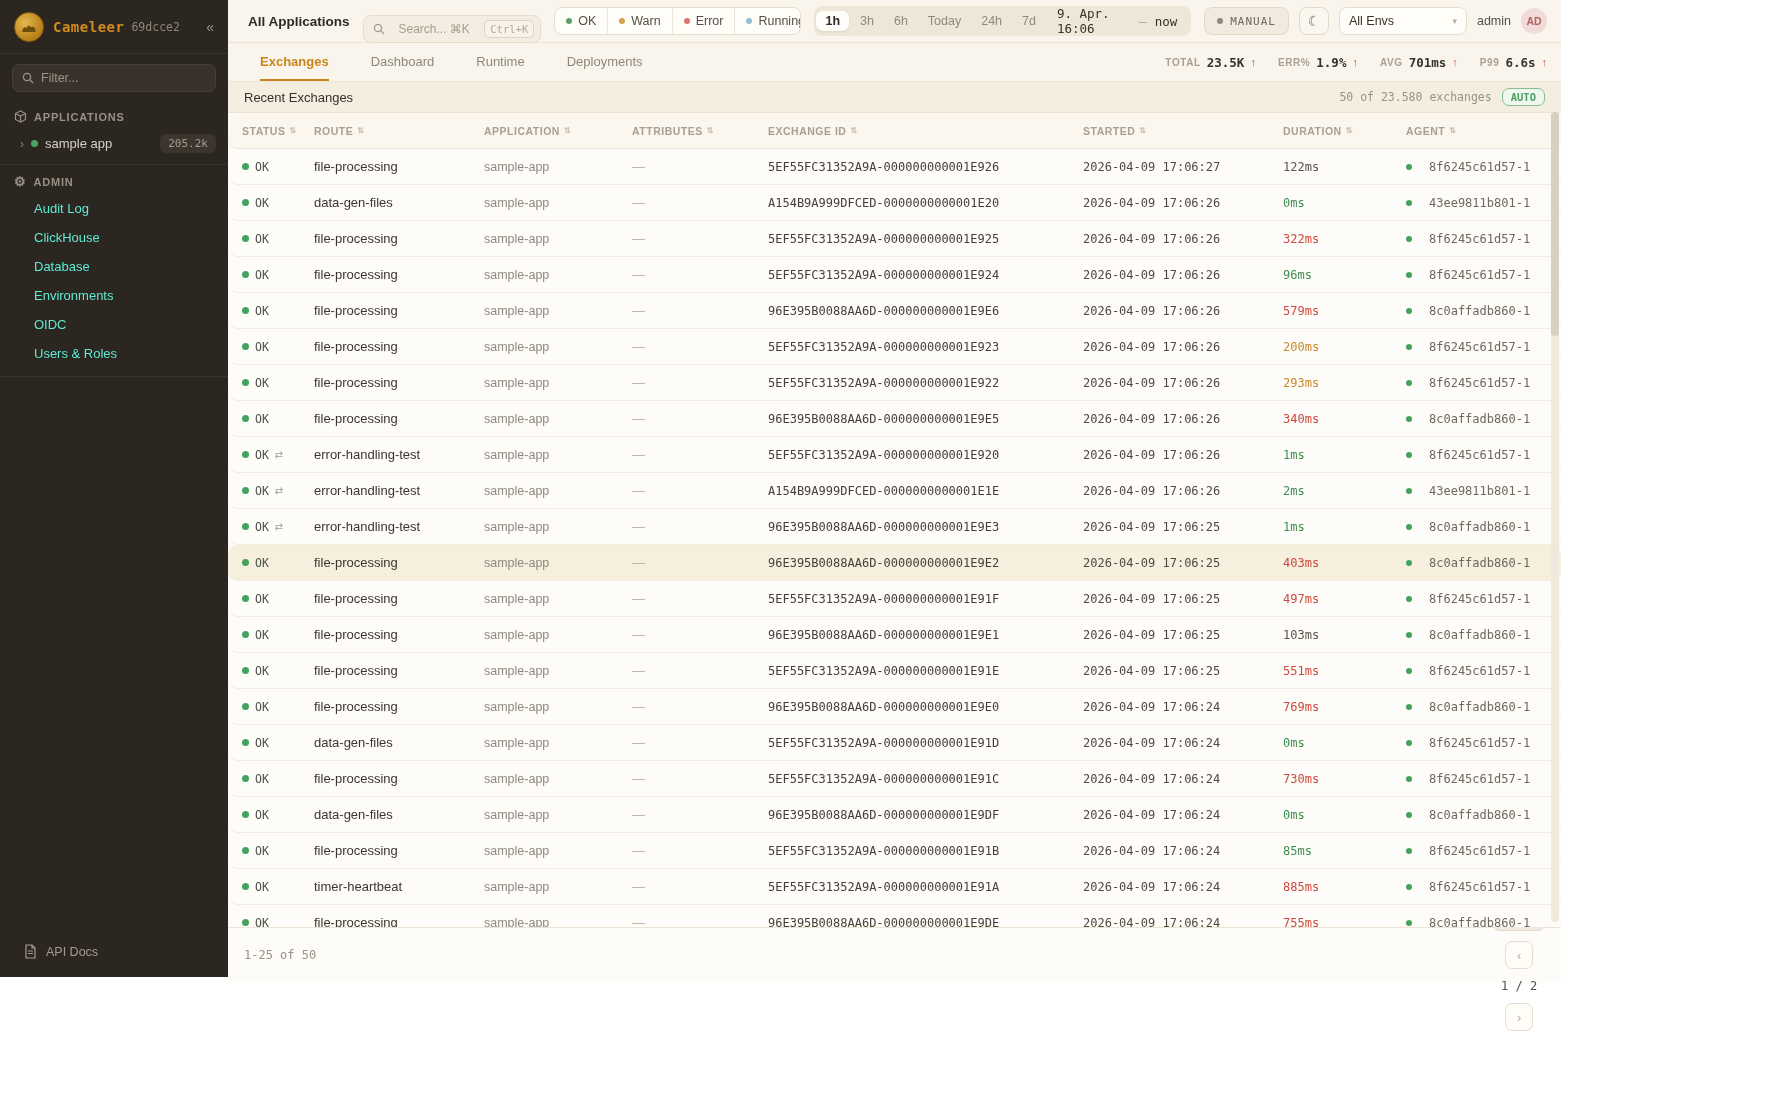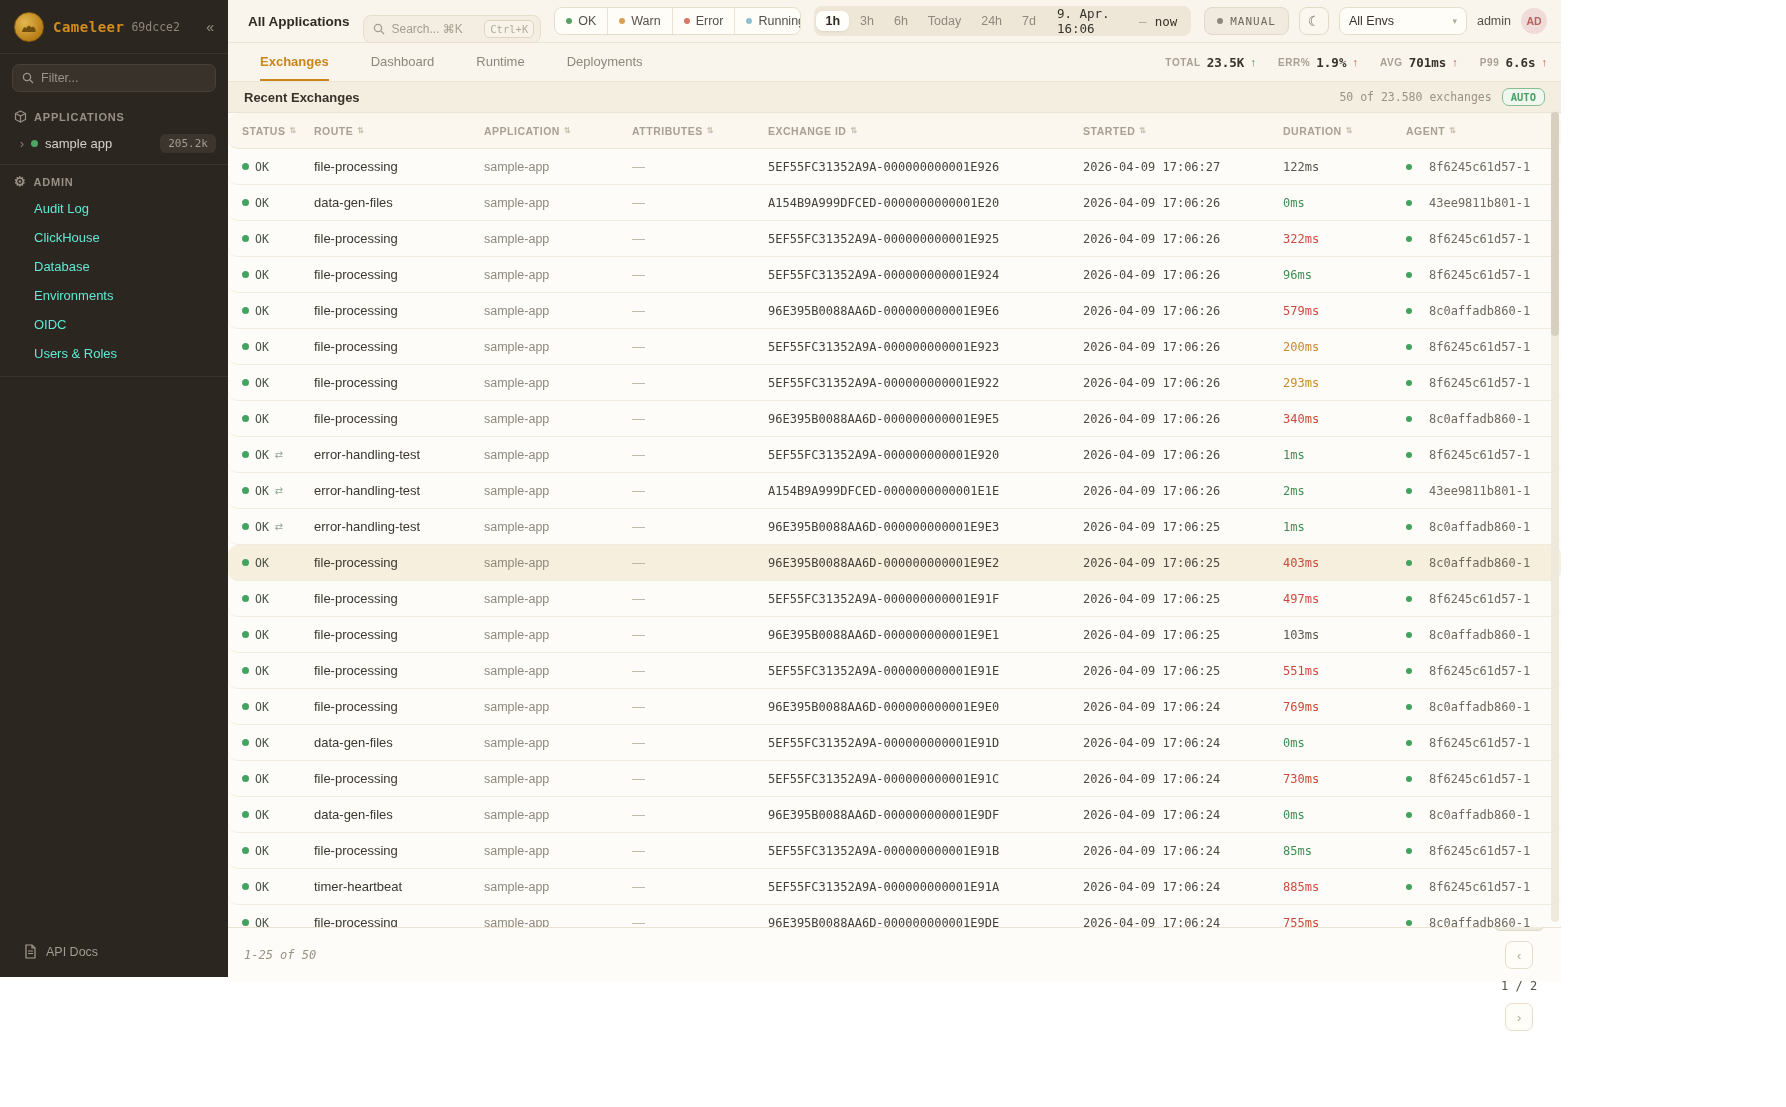--- a/index.html
+++ b/index.html
@@ -35,21 +35,21 @@
             padding:6px 14px 6px 24px;font-size:12.5px;color:#a39c90;cursor:pointer;}
 
   
   .main{flex:1;display:flex;flex-direction:column;position:relative;background:#fdfcf8;min-width:0;}
 
   
   .topbar{height:42px;flex:none;background:#faf5ec;border-bottom:1px solid #ebe3d3;
           display:flex;align-items:center;padding:0 14px 0 20px;gap:13px;}
   .scope-title{font-size:13.5px;font-weight:bold;color:#2f2a24;white-space:nowrap;}
   .searchbox{width:172px;height:26px;background:#f4eee2;border:1px solid #e6decd;border-radius:8px;
-             display:flex;align-items:center;padding:0 6px 0 9px;gap:7px;color:#a49d8f;font-size:12px;margin-top:16px;}
+             display:flex;align-items:center;padding:0 6px 0 9px;gap:14px;color:#a49d8f;font-size:12px;margin-top:16px;}
   .searchbox .ph{white-space:nowrap;}
   .kbd{margin-left:auto;border:1px solid #ddd4c1;border-radius:5px;background:#f8f3e8;color:#b3ab9b;
        font-family:"DejaVu Sans Mono",monospace;font-size:10.5px;padding:2px 5px;}
   .chips{display:flex;height:26px;background:#fffdf8;border:1px solid #e6decd;border-radius:8px;overflow:hidden;}
   .chip{display:flex;align-items:center;gap:6px;padding:0 11px;font-size:12.5px;color:#55504a;cursor:pointer;
         border-right:1px solid #ece4d4;white-space:nowrap;}
   .chip:last-child{border-right:none;}
   .chip .dot{width:6px;height:6px;border-radius:50%;}
   .timegroup{display:flex;align-items:center;height:26px;background:#eee7d8;border-radius:8px;padding:2px;gap:2px;}
   .range{padding:3px 9px;font-size:12.5px;color:#8f897d;border-radius:7px;cursor:pointer;white-space:nowrap;}
@@ -79,21 +79,21 @@
   .tab.active{color:#c9861a;font-weight:bold;border-bottom-color:#c9861a;}
   .stats{margin-left:auto;display:flex;align-items:center;gap:22px;}
   .stat{display:flex;align-items:center;gap:6px;}
   .stat .lbl{font-size:10px;font-weight:bold;letter-spacing:.6px;color:#a8a092;}
   .stat .val{font-family:"DejaVu Sans Mono",monospace;font-weight:bold;font-size:12.5px;color:#37322b;}
   .stat .arr{font-size:11px;font-weight:bold;}
 
   
   .recentbar{height:30px;flex:none;background:#f4eee1;border-bottom:1px solid #ebe3d3;
              display:flex;align-items:center;padding:0 16px;}
-  .recent-title{font-size:13px;font-weight:bold;color:#37322b;}
+  .recent-title{font-size:13px;font-weight:normal;color:#37322b;}
   .recent-right{margin-left:auto;display:flex;align-items:center;gap:10px;}
   .exch-count{font-family:"DejaVu Sans Mono",monospace;font-size:11.5px;color:#9a9283;}
   .auto-badge{border:1px solid #86bd94;color:#4d9e66;background:#f0f7ee;border-radius:7px;
               font-family:"DejaVu Sans Mono",monospace;font-weight:bold;font-size:10.5px;padding:2px 8px;cursor:pointer;}
 
   
   .grid{display:grid;grid-template-columns:72px 170px 148px 136px 315px 200px 123px 1fr;align-items:center;
         padding-left:14px;border-radius:10px;}
   .thead{height:35px;flex:none;background:#fbf7ef;border-bottom:1px solid #ece5d7;}
   .hc{display:flex;align-items:center;gap:4px;font-size:10.5px;font-weight:bold;letter-spacing:.5px;
@@ -116,21 +116,21 @@
   .c-agent{display:flex;align-items:center;gap:17px;font-size:12px;color:#6e685d;}
   .adot{width:6px;height:6px;border-radius:50%;background:#43a35e;flex:none;}
 
   
   .vscroll{position:absolute;top:111px;right:2px;width:8px;bottom:55px;background:#efe9dc;border-radius:4px;}
   .vthumb{position:absolute;top:1px;left:0;width:8px;height:224px;background:#d7d0c0;border-radius:4px;cursor:grab;}
 
   
   .tfooter{height:54px;flex:none;border-top:1px solid #ebe3d3;background:#fdfcf8;
            display:flex;align-items:center;padding:0 16px;}
-  .range-label{font-family:"DejaVu Sans Mono",monospace;font-size:12px;color:#9a9283;font-style:italic;}
+  .range-label{font-family:"DejaVu Sans Mono",monospace;font-size:12px;color:#9a9283;}
   .foot-right{margin-left:auto;display:flex;align-items:center;gap:10px;flex-direction:column;}
   .rows-lbl{font-size:12px;color:#8f897d;}
   .rows-select{display:flex;align-items:center;gap:10px;height:26px;padding:0 10px;background:#f1eade;
                border:1px solid #e2dac8;border-radius:7px;font-family:"DejaVu Sans Mono",monospace;
                font-size:12px;color:#37322b;cursor:pointer;}
   .rows-select .chevron{color:#b3ab9b;font-size:9px;}
   .pg-btn{width:26px;height:26px;border:1px solid #e6decd;background:#fffdf8;border-radius:7px;
           display:flex;align-items:center;justify-content:center;color:#b3ab9b;font-size:13px;cursor:pointer;}
   .pg-num{font-family:"DejaVu Sans Mono",monospace;font-size:12px;color:#55504a;}
 

